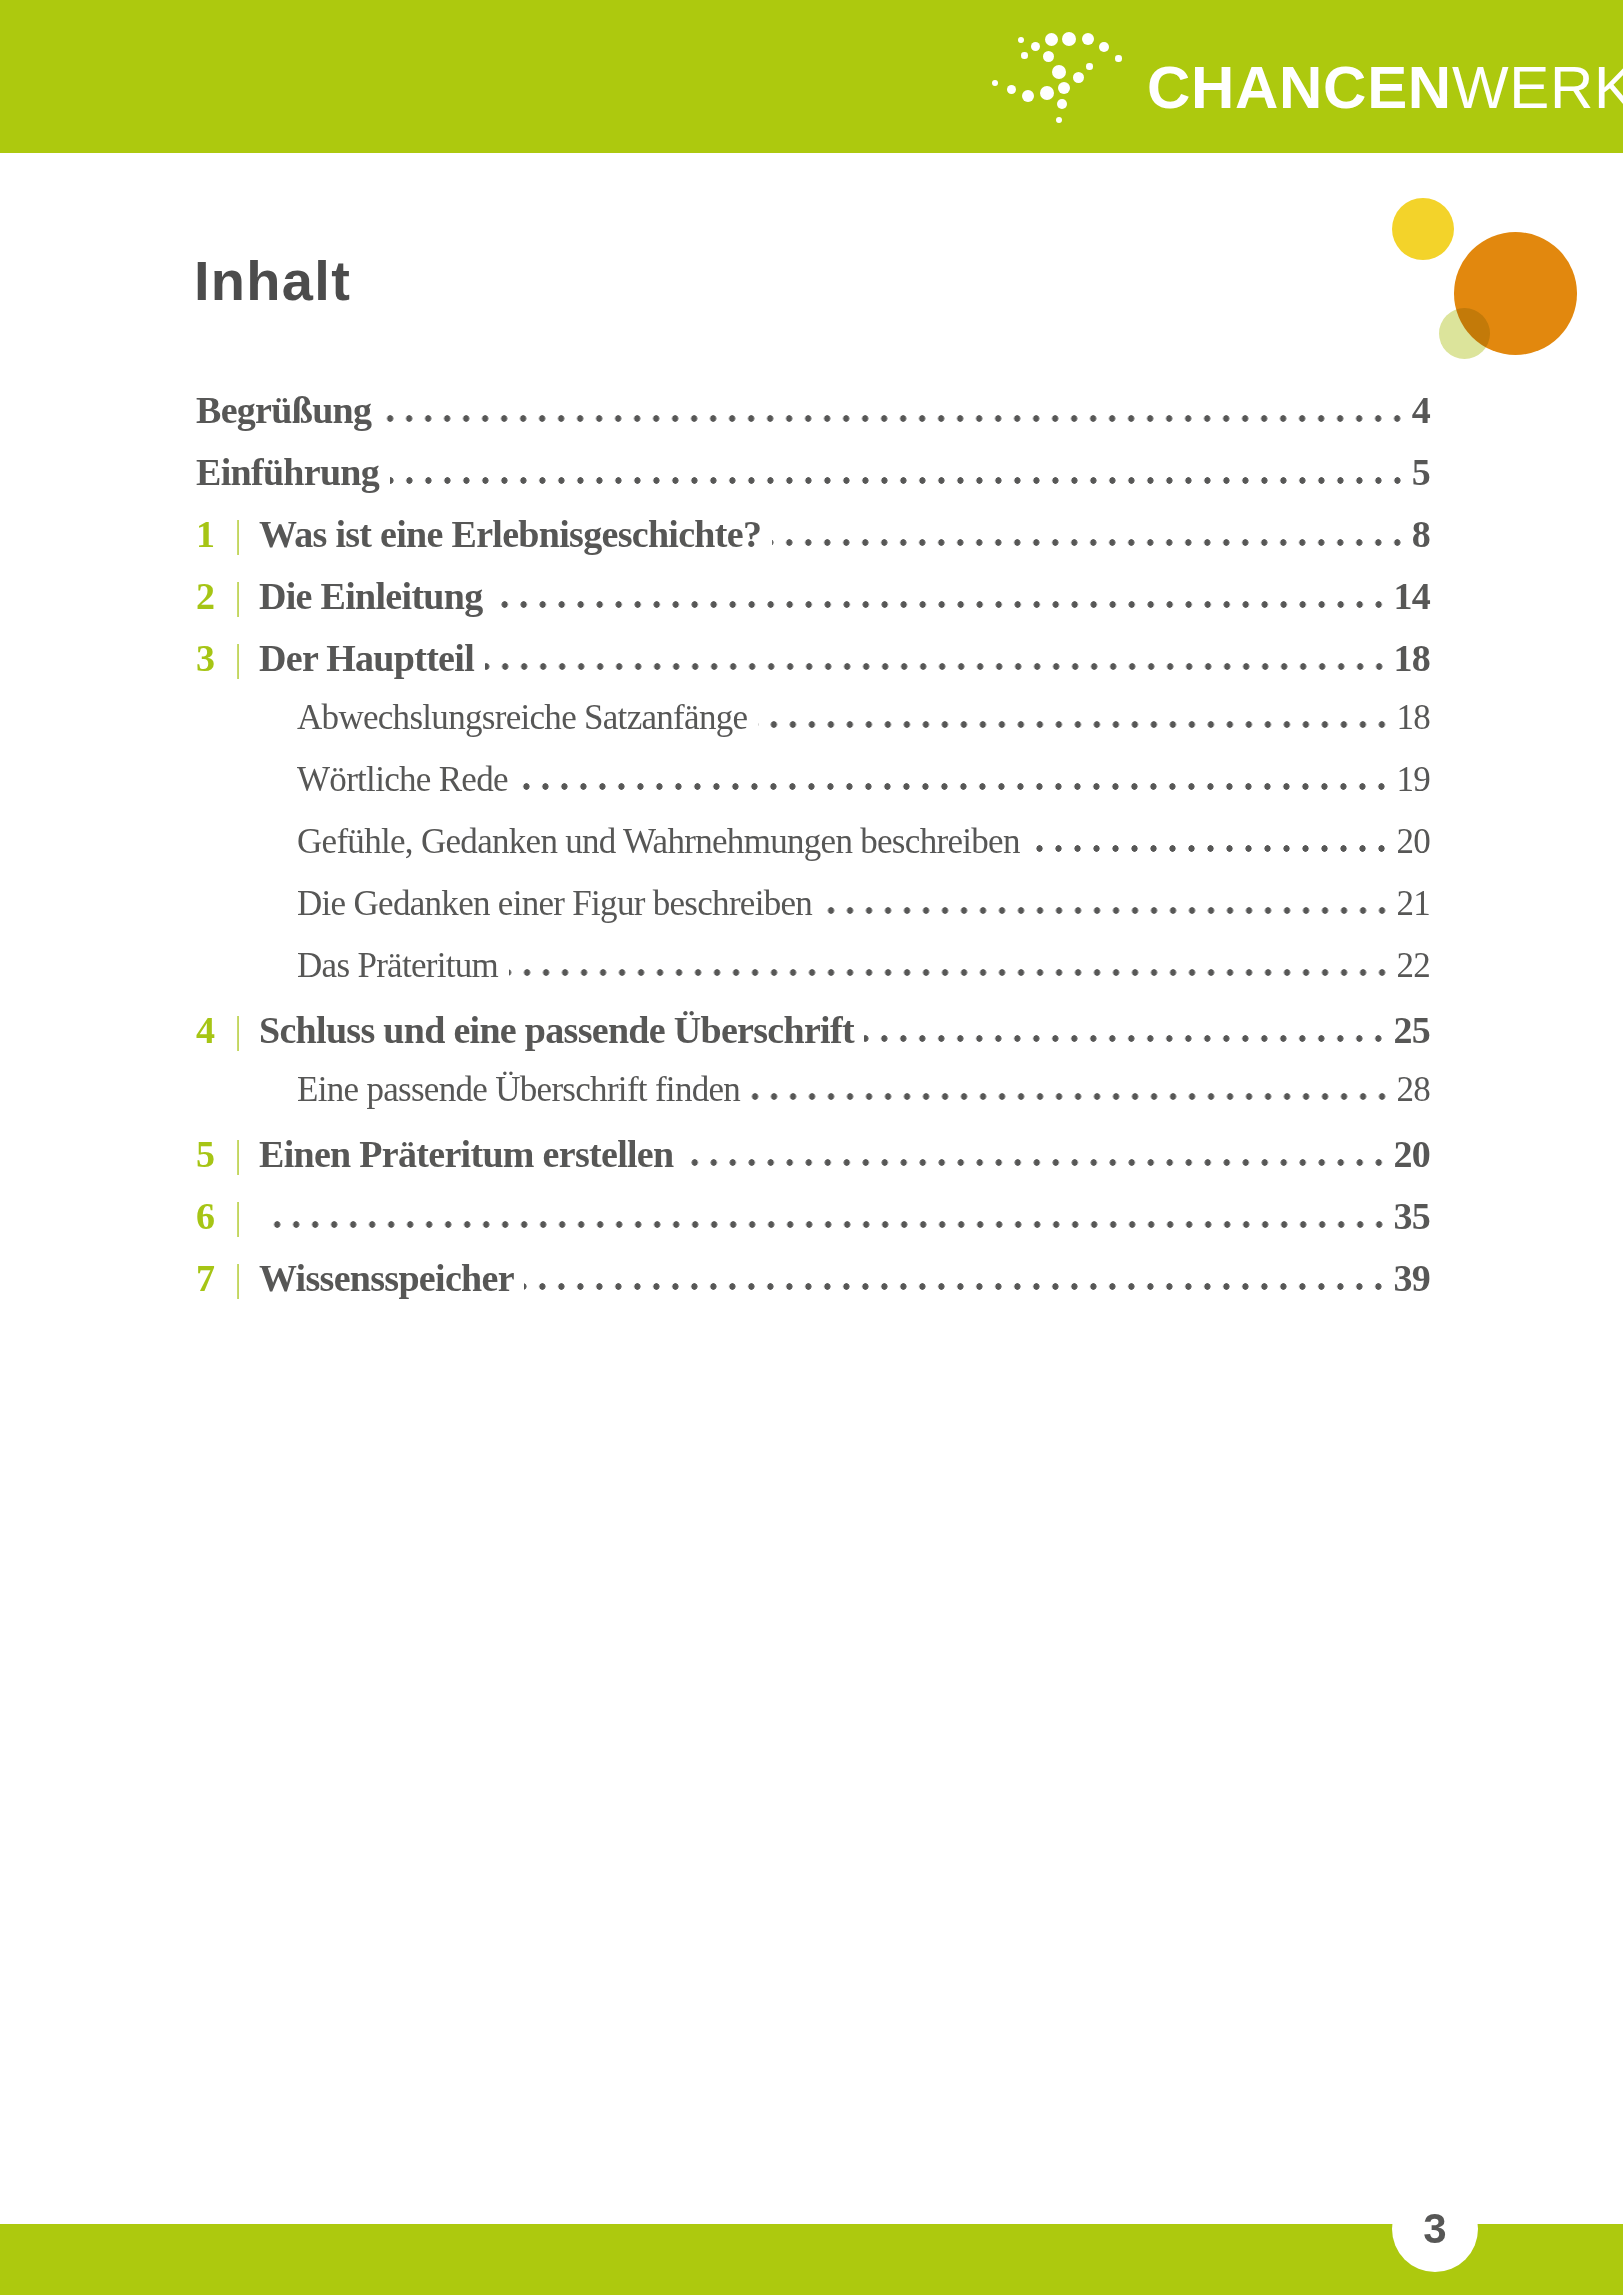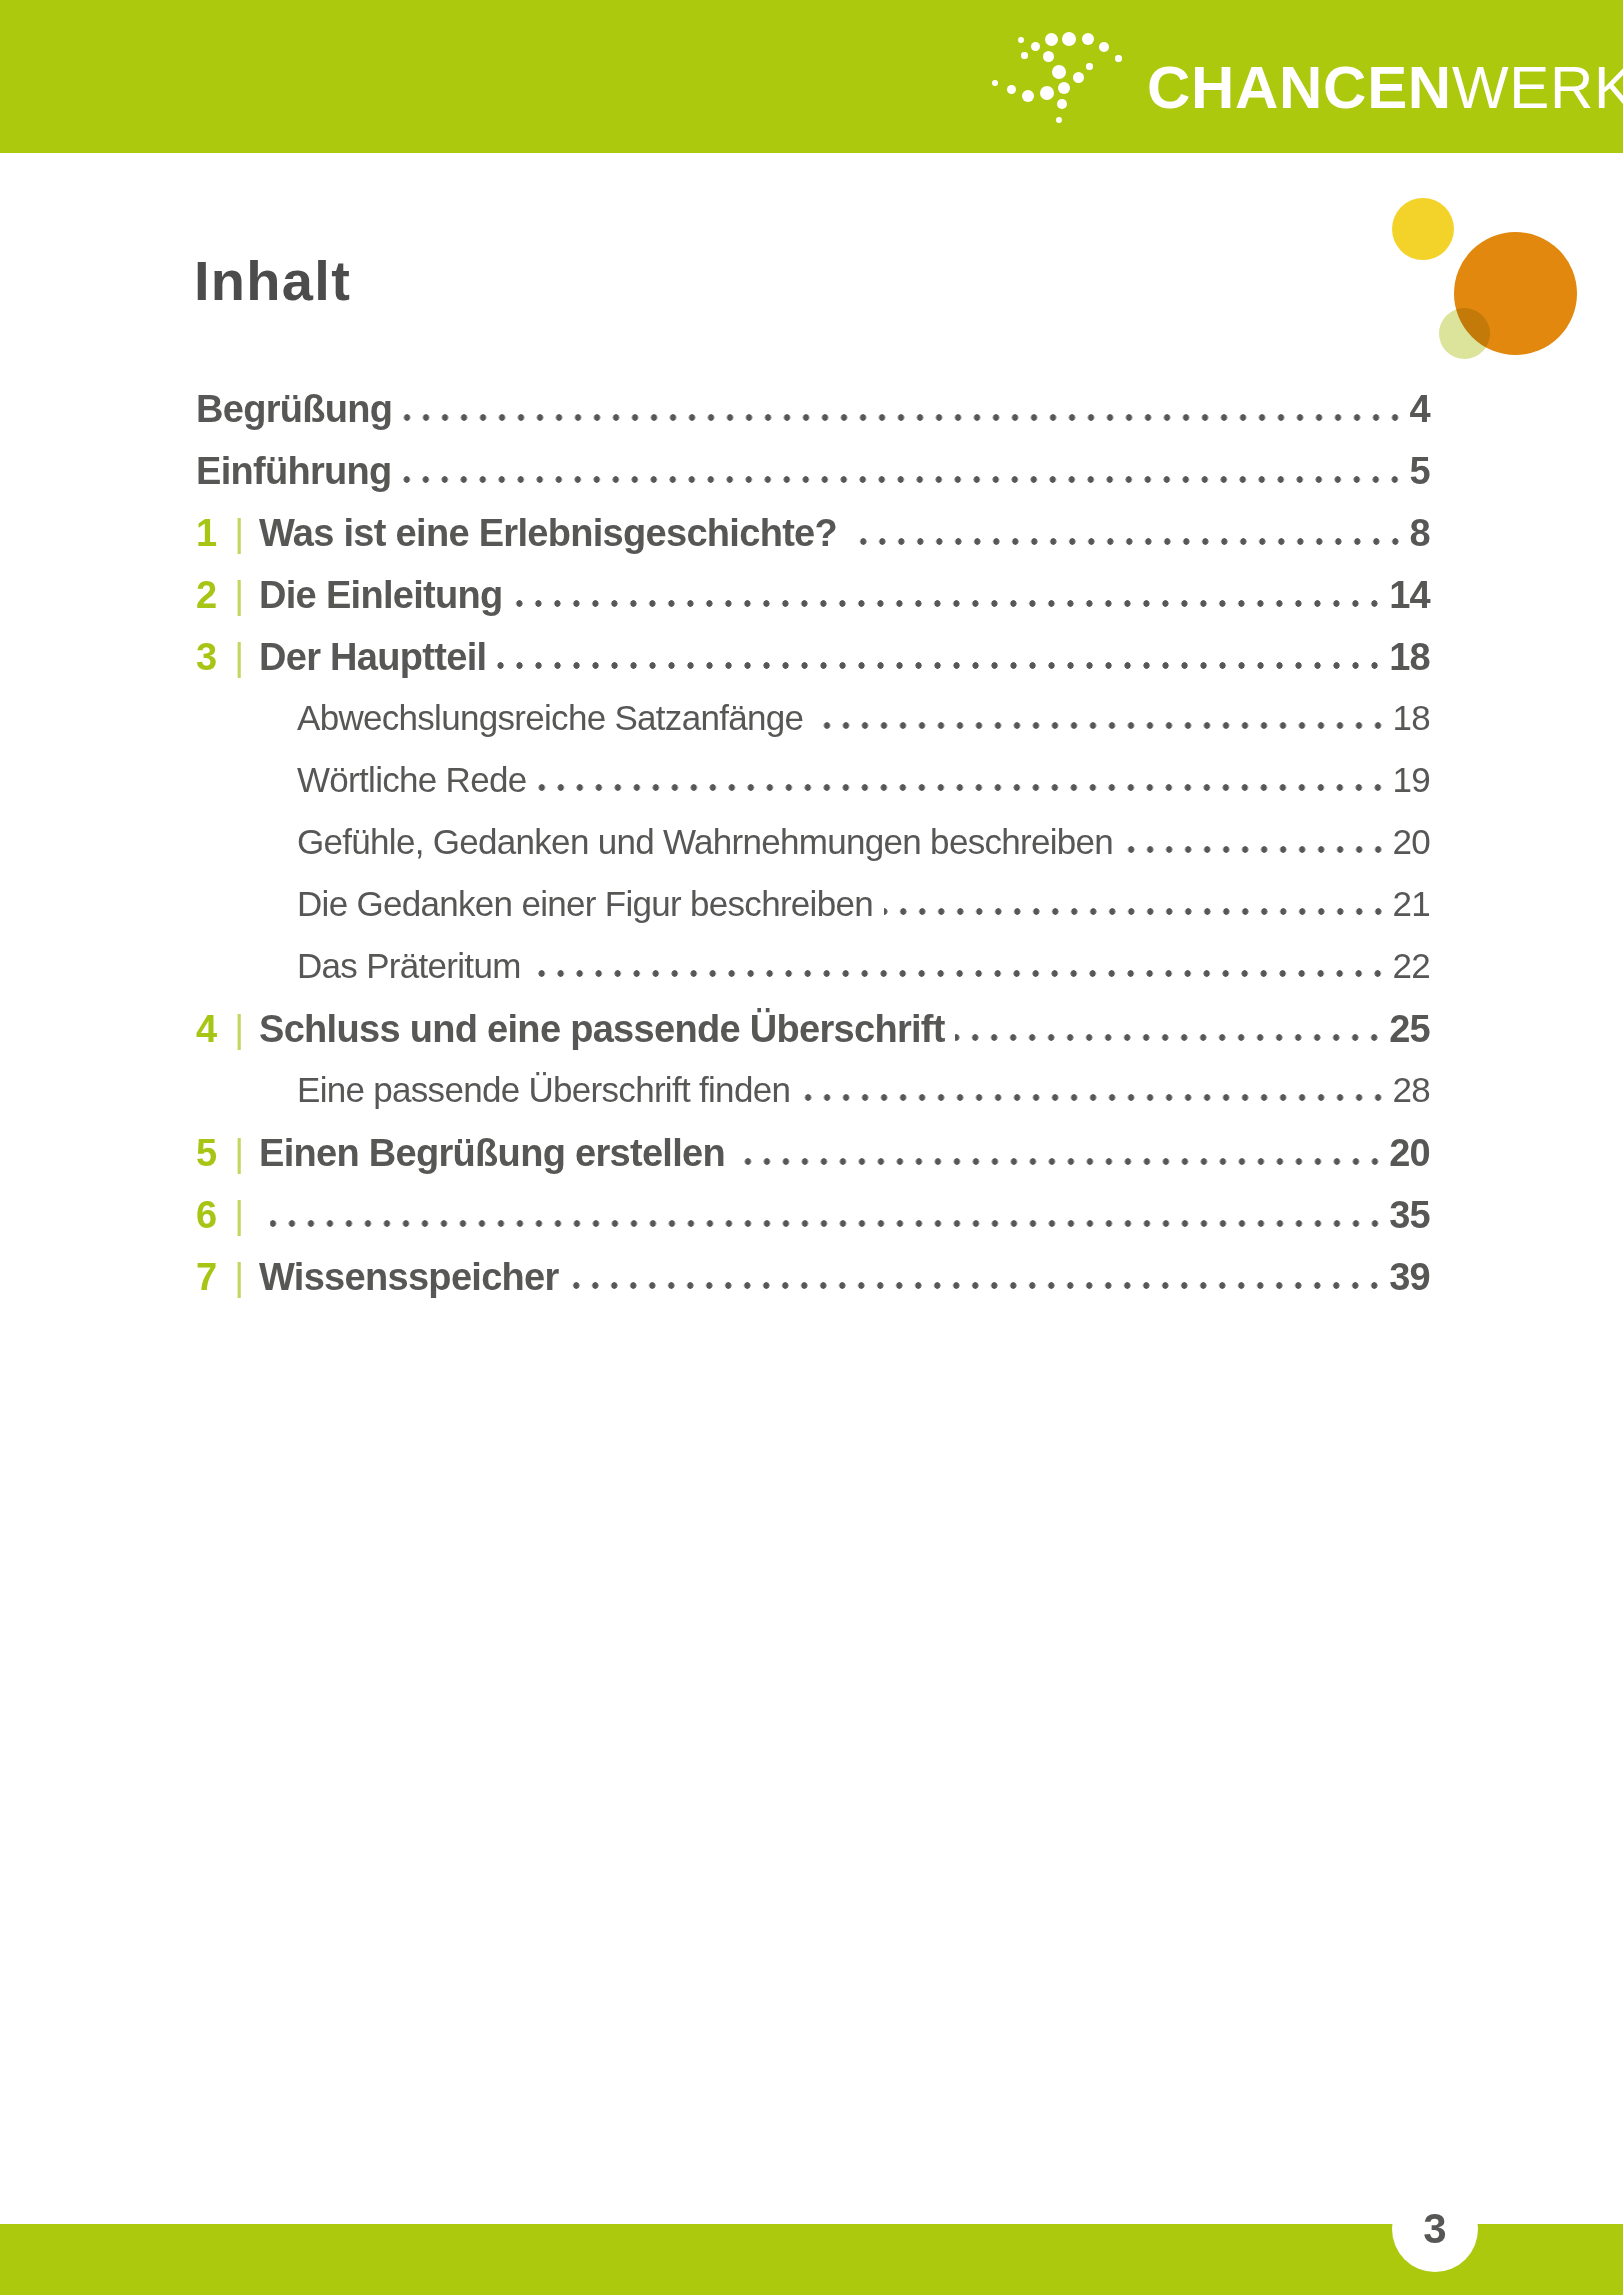--- a/index.html
+++ b/index.html
@@ -43,21 +43,21 @@
     color:#4c4c4c;
   }
 
   
   .toc {
     position:absolute; left:196px; top:384px; width:1234px;
   }
   .toc-row {
     display:flex; align-items:baseline;
     height:62px; padding-top:3.9px;
-    font-family:Liberation Sans, sans-serif;
+    font-family:Liberation Serif, serif;
     font-stretch:condensed;
     font-size:35px; letter-spacing:-0.7px;
     color:#575756; white-space:nowrap;
   }
   .toc-row.bold { font-weight:700; font-size:38px; }
   .toc-row.level1 .toc-label { margin-left:101px; }
   .toc-num {
     flex:0 0 37px; color:#a6c515; font-weight:700;
   }
   .toc-pipe {
@@ -199,21 +199,21 @@
   </div>
     <div class="toc-row level1 nonum">
 
     <span class="toc-label">Eine passende Überschrift finden</span>
     <span class="leader"></span>
     <span class="toc-page">28</span>
   </div>
     <div class="toc-row level0 bold">
     <span class="toc-num">5</span>
     <span class="toc-pipe">|</span>
-    <span class="toc-label">Einen Begrüßung erstellen</span>
+    <span class="toc-label">Einen Präteritum erstellen</span>
     <span class="leader"></span>
     <span class="toc-page">20</span>
   </div>
     <div class="toc-row level0 bold">
     <span class="toc-num">6</span>
     <span class="toc-pipe">|</span>
     <span class="leader"></span>
     <span class="toc-page">35</span>
   </div>
     <div class="toc-row level0 bold">

